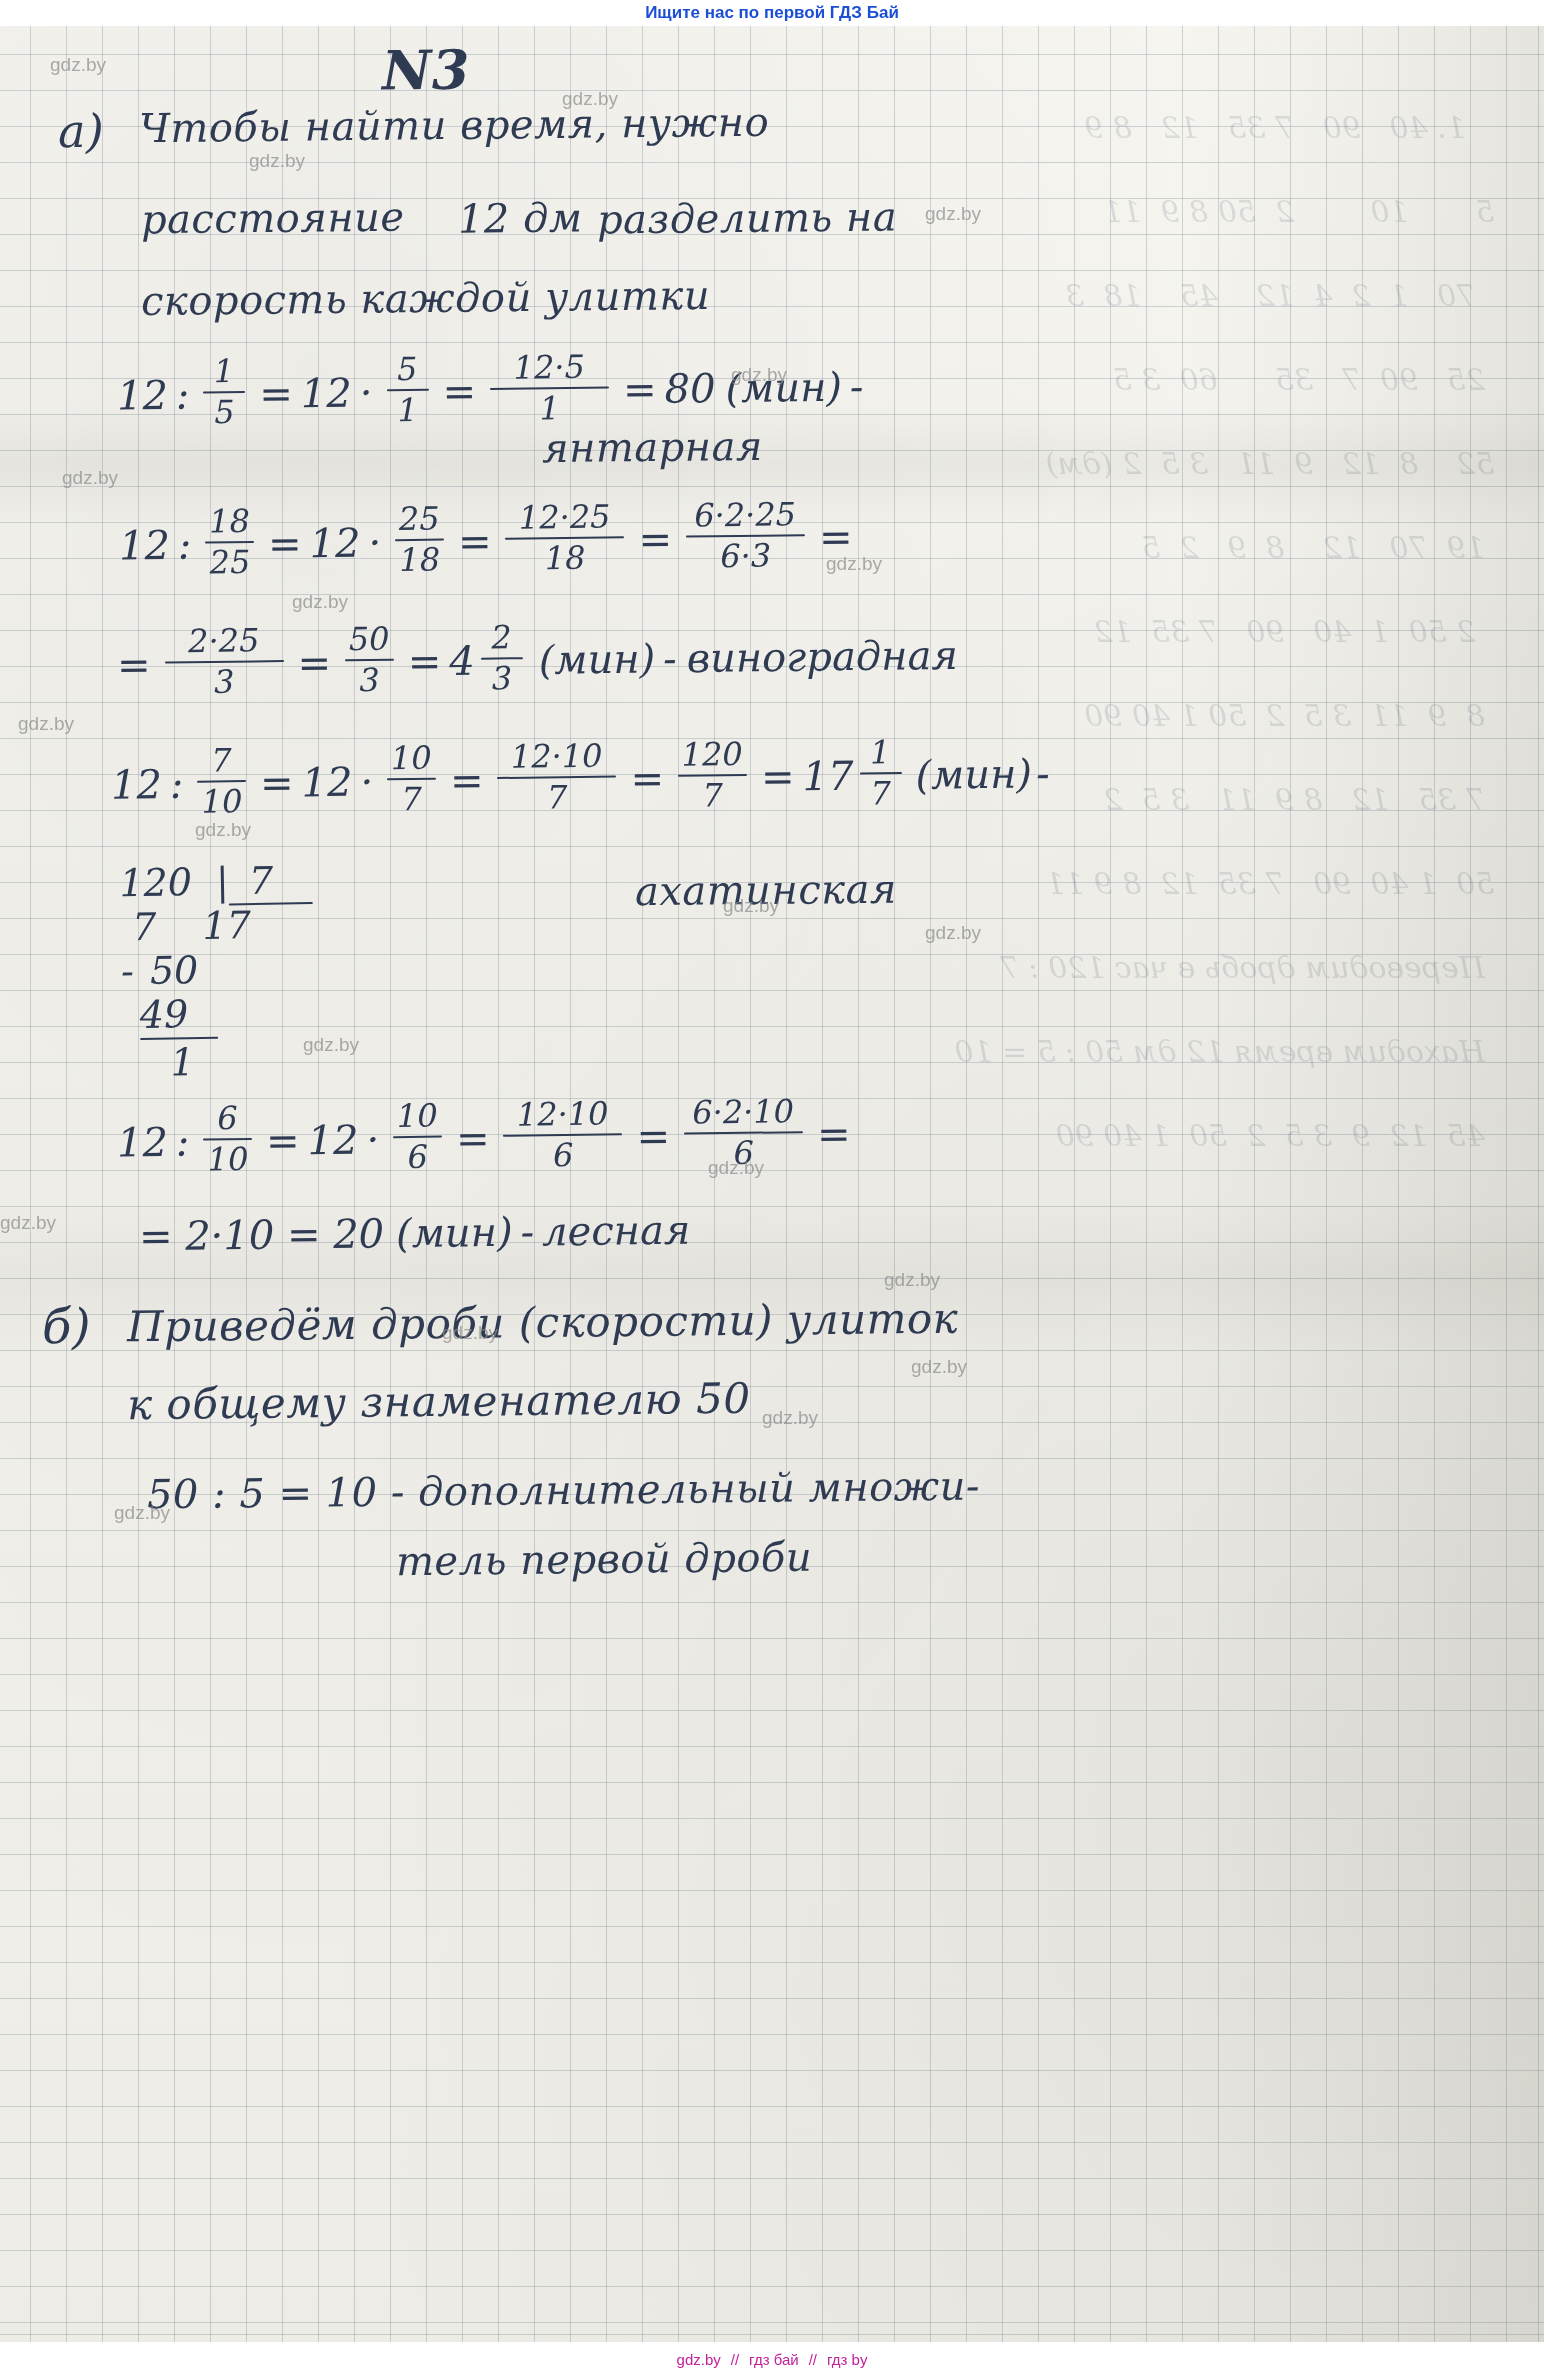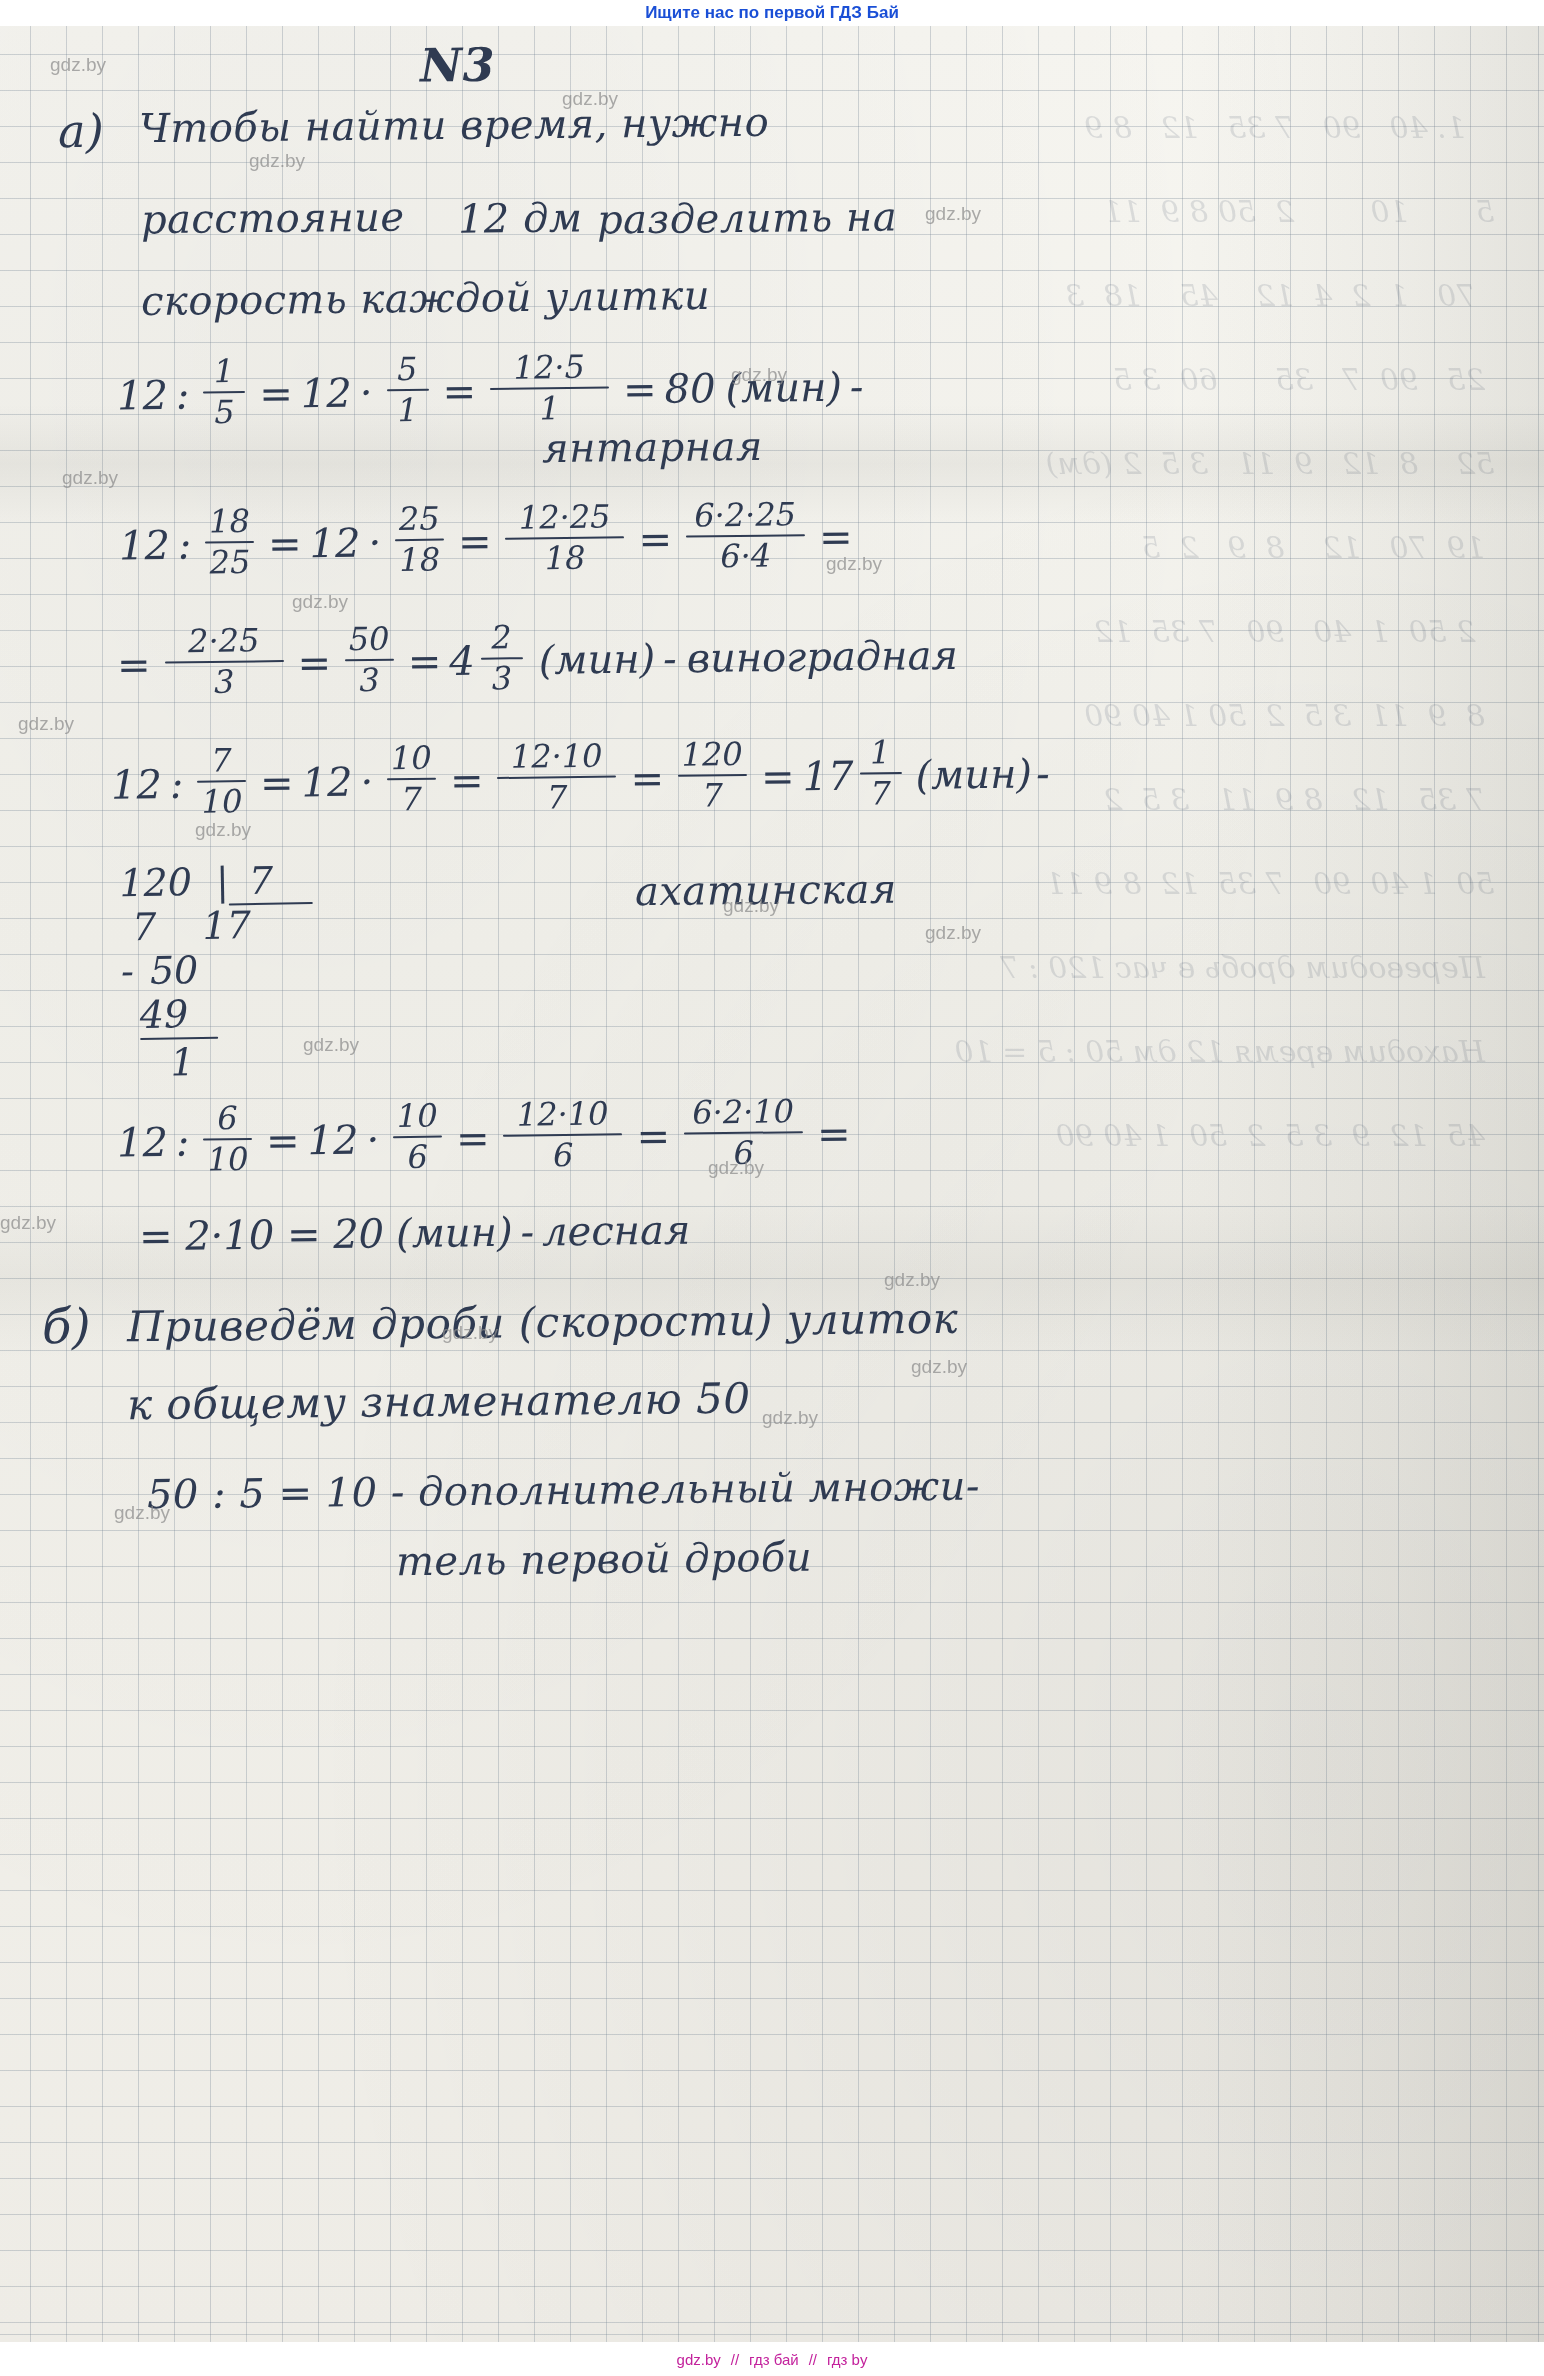--- a/index.html
+++ b/index.html
@@ -214,21 +214,21 @@
   8  9  11  3 5  2  50 1 40 90
   7 35   12   8 9  11   3 5  2
  50  1 40  90   7 35  12  8 9 11
   Переводим дробь в час 120 : 7
   Находим время 12 дм 50 : 5 = 10
   45  12  9  3 5  2  50  1 40 90</div>
   <div class="crease1"></div>
   <div class="crease2"></div>
   <div class="crease3"></div>
 
-  <div class="hw l hw-line" style="left:420px; top:12px; font-size:46px; font-weight:bold;">N3</div>
+  <div class="hw l hw-line" style="left:382px; top:12px; font-size:54px; font-weight:bold;">N3</div>
 
   <div class="hw l hw-line" style="left:58px; top:78px; font-size:46px;">а)</div>
   <div class="hw l hw-line" style="left:139px; top:76px;">Чтобы найти время, нужно</div>
 
   <div class="hw l hw-line" style="left:141px; top:169px;">расстояние</div>
   <div class="hw l hw-line" style="left:458px; top:169px;">12 дм</div>
   <div class="hw l hw-line" style="left:597px; top:169px;">разделить на</div>
 
   <div class="hw l hw-line" style="left:141px; top:249px;">скорость каждой улитки</div>
 
@@ -280,21 +280,21 @@
     <span class="op">=</span>
     <span class="frac wide">
       <span class="num">12·25</span>
       <span class="bar"></span>
       <span class="den">18</span>
     </span>
     <span class="op">=</span>
     <span class="frac wide">
       <span class="num">6·2·25</span>
       <span class="bar"></span>
-      <span class="den">6·4</span>
+      <span class="den">6·3</span>
     </span>
     <span class="op">=</span>
   </div>
 
   <div class="expr" style="left:109px; top:597px;">
     <span class="op">=</span>
     <span class="frac wide">
       <span class="num">2·25</span>
       <span class="bar"></span>
       <span class="den">3</span>

